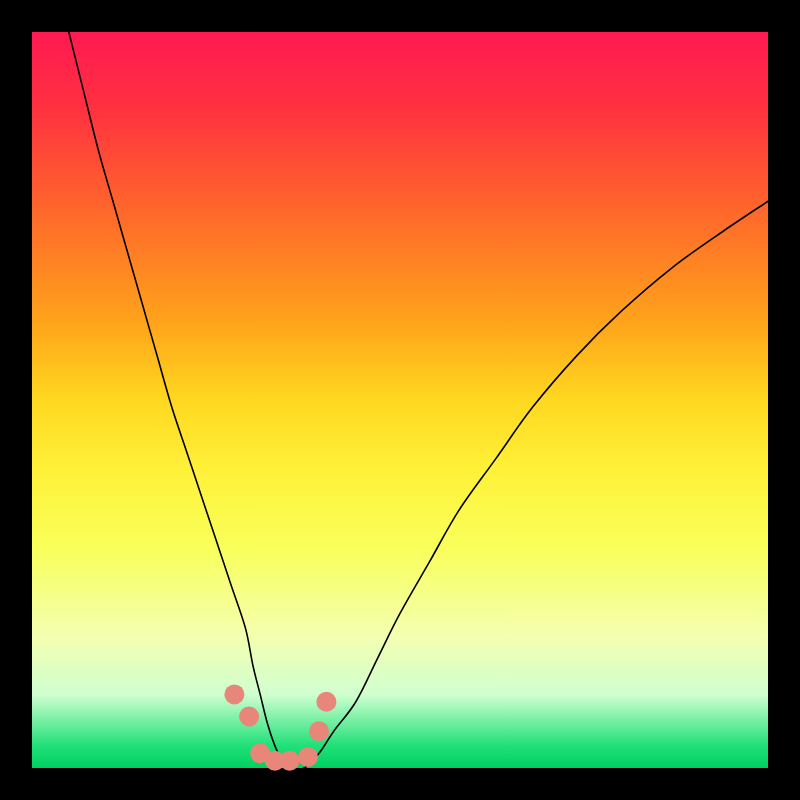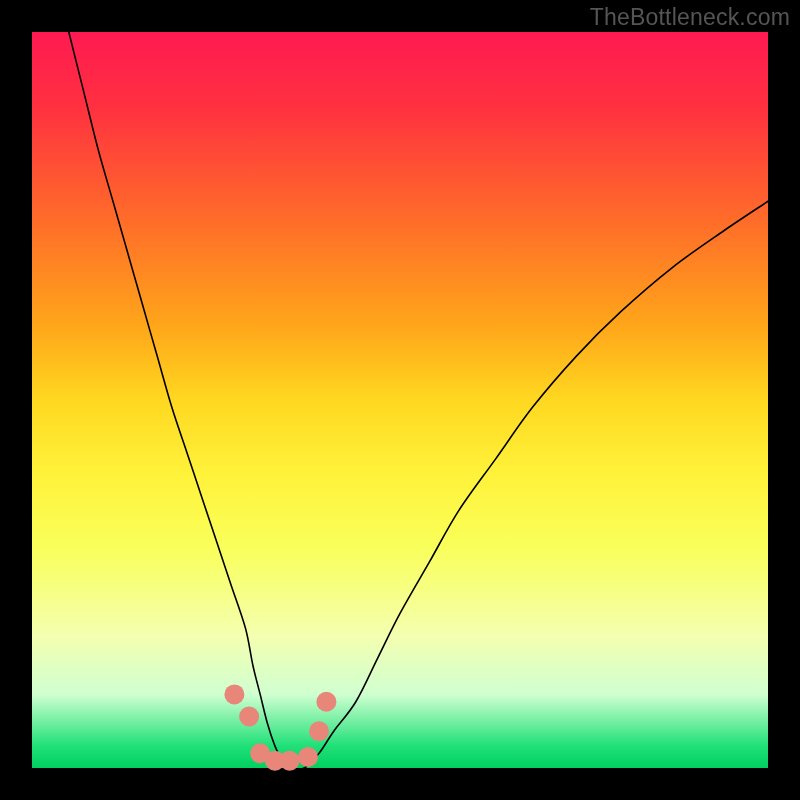--- a/index.html
+++ b/index.html
@@ -62,21 +62,20 @@
   }
   .marker {
     fill: #e8867a;
     stroke: none;
   }
 </style>
 </head>
 <body>
 
 <div class="container">
-  <div class="attribution">TheBottleneck.com</div>
   <div class="plot-area">
     <svg class="curve" viewBox="0 0 736 736" preserveAspectRatio="none">
       <path id="main-curve" d="M36.800000000000004 0 C 39.25333333333334 9.813333333333333, 46.61333333333334 39.25333333333333, 51.52 58.879999999999995 C 56.42666666666667 78.50666666666666, 61.33333333333333 99.36, 66.24 117.75999999999999 C 71.14666666666666 136.16, 76.05333333333333 152.10666666666663, 80.96 169.27999999999997 C 85.86666666666666 186.45333333333332, 90.77333333333334 203.62666666666672, 95.68 220.80000000000007 C 100.58666666666667 237.97333333333341, 105.49333333333333 255.14666666666668, 110.39999999999999 272.32 C 115.30666666666666 289.49333333333334, 120.21333333333334 306.66666666666663, 125.12 323.84 C 130.02666666666667 341.0133333333333, 134.93333333333334 359.41333333333336, 139.84 375.36 C 144.74666666666667 391.3066666666667, 149.65333333333334 404.79999999999995, 154.56 419.52 C 159.46666666666667 434.24, 164.37333333333333 448.96, 169.28 463.68 C 174.18666666666667 478.40000000000003, 179.09333333333333 493.12, 184 507.84000000000003 C 188.90666666666667 522.5600000000001, 193.81333333333336 537.28, 198.72000000000003 552 C 203.6266666666667 566.72, 209.76 582.6666666666666, 213.44 596.16 C 217.12 609.6533333333333, 218.34666666666664 621.9200000000001, 220.79999999999998 632.96 C 223.25333333333333 644, 225.70666666666665 652.5866666666666, 228.16 662.4 C 230.61333333333334 672.2133333333334, 233.06666666666666 683.2533333333333, 235.52 691.84 C 237.97333333333336 700.4266666666667, 240.42666666666668 707.7866666666666, 242.88000000000002 713.92 C 245.33333333333337 720.0533333333333, 247.7866666666667 724.96, 250.24 728.64 C 252.69333333333333 732.3199999999999, 253.91999999999996 734.7733333333333, 257.59999999999997 736 C 261.28 737.2266666666667, 267.4133333333333 738.4533333333334, 272.32 736 C 277.2266666666667 733.5466666666666, 282.1333333333333 727.4133333333333, 287.04 721.28 C 291.9466666666667 715.1466666666666, 295.62666666666667 707.7866666666667, 301.76 699.2 C 307.8933333333333 690.6133333333333, 316.47999999999996 682.0266666666666, 323.84 669.76 C 331.2 657.4933333333333, 338.55999999999995 640.32, 345.91999999999996 625.6 C 353.28 610.88, 359.4133333333333 597.3866666666668, 368 581.44 C 376.5866666666667 565.4933333333333, 387.6266666666667 547.0933333333332, 397.44000000000005 529.92 C 407.2533333333334 512.7466666666667, 415.84000000000003 495.5733333333334, 426.88 478.40000000000003 C 437.91999999999996 461.2266666666667, 451.41333333333336 444.05333333333334, 463.68 426.88 C 475.94666666666666 409.70666666666665, 486.9866666666667 392.53333333333336, 500.48 375.36 C 513.9733333333334 358.18666666666667, 529.92 339.78666666666663, 544.64 323.84 C 559.36 307.8933333333333, 572.8533333333334 294.4, 588.8000000000001 279.68 C 604.7466666666668 264.96000000000004, 623.1466666666668 249.01333333333332, 640.32 235.51999999999998 C 657.4933333333333 222.02666666666664, 675.8933333333332 209.76000000000002, 691.8399999999999 198.72000000000003 C 707.7866666666666 187.68000000000004, 728.64 174.18666666666664, 736 169.27999999999997"></path>
       <g id="markers">
           <circle cx="202.4" cy="662.4" r="10" class="marker"></circle>
           <circle cx="217.11999999999998" cy="684.48" r="10" class="marker"></circle>
           <circle cx="228.16" cy="721.28" r="10" class="marker"></circle>
           <circle cx="242.88000000000002" cy="728.64" r="10" class="marker"></circle>
           <circle cx="257.59999999999997" cy="728.64" r="10" class="marker"></circle>
           <circle cx="276" cy="724.96" r="10" class="marker"></circle>

